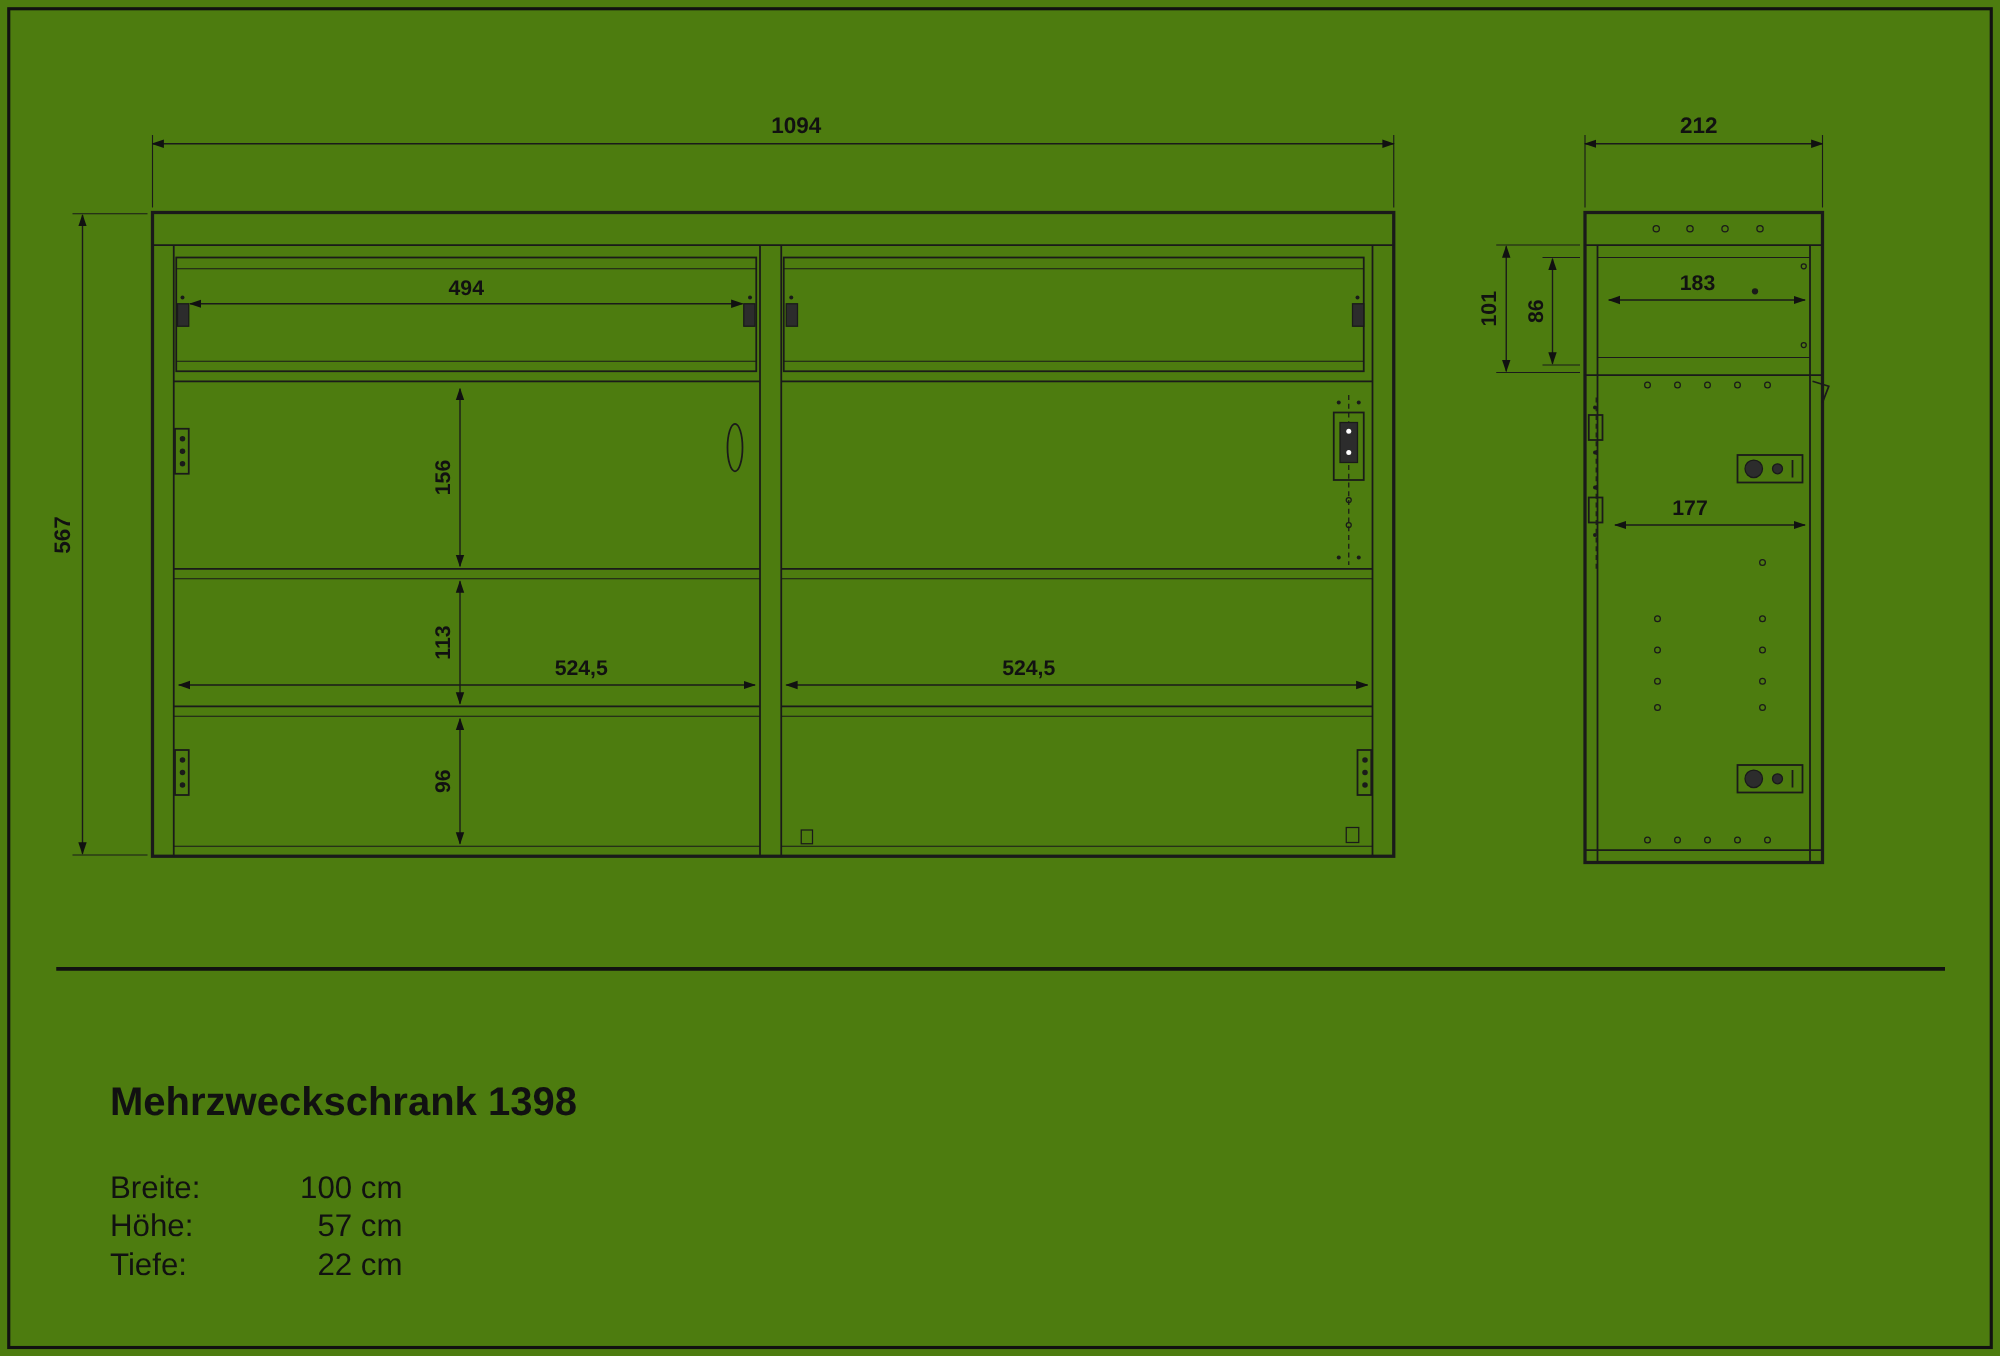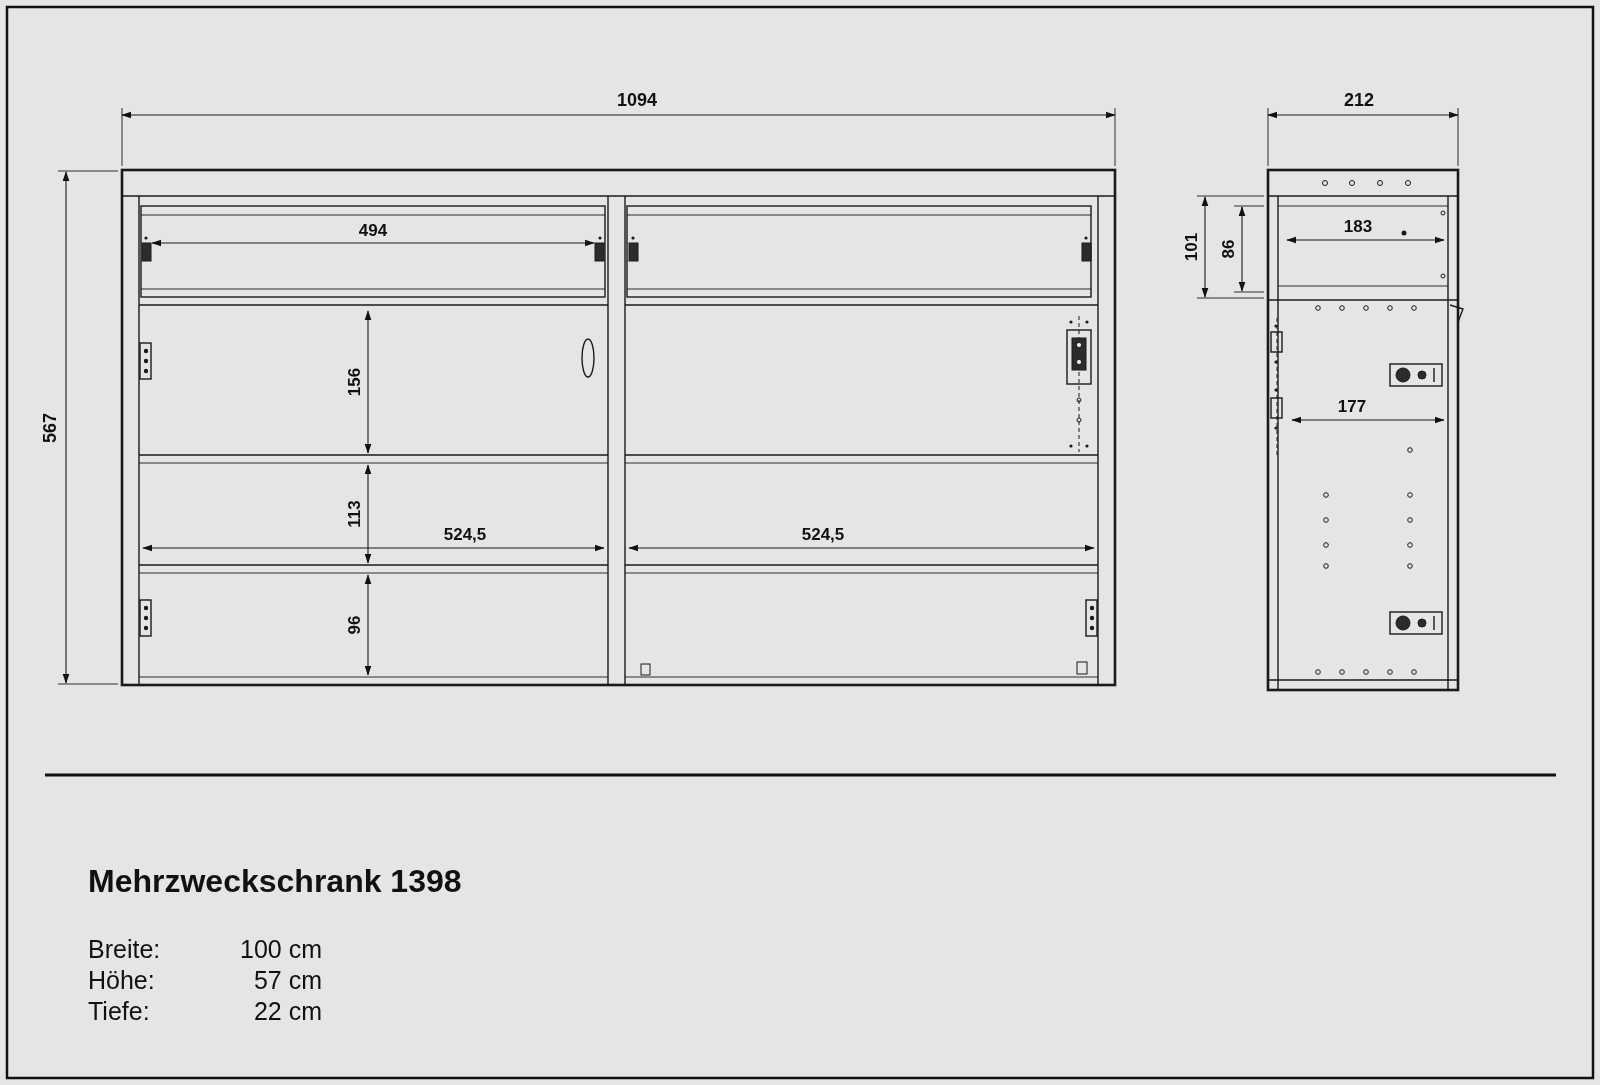--- a/index.html
+++ b/index.html
@@ -1,16 +1,16 @@
 <!DOCTYPE html>
 <html><head>
 <meta charset="utf-8">
 <style>
   html,body{margin:0;padding:0;background:#ffffff;}
-  .page{position:relative;width:1600px;height:1085px;background:#e5e5e5;
+  .page{position:relative;width:1600px;height:1085px;background:#4d7c0f;
         font-family:"Liberation Sans",sans-serif;overflow:hidden;}
   svg{display:block;}
   .thick{stroke:#1a1a1a;stroke-width:2.6;fill:none;}
   .ln{stroke:#1a1a1a;stroke-width:1.4;fill:none;}
   .thin{stroke:#1a1a1a;stroke-width:0.9;fill:none;}
   .dim{stroke:#1a1a1a;stroke-width:1.1;fill:none;}
   .dash{stroke:#1a1a1a;stroke-width:1;fill:none;stroke-dasharray:4 3;}
   .dot{fill:#1a1a1a;stroke:none;}
   .hw{fill:#2c2c2c;stroke:#1a1a1a;}
   .hole{fill:none;stroke:#1a1a1a;stroke-width:1;}

